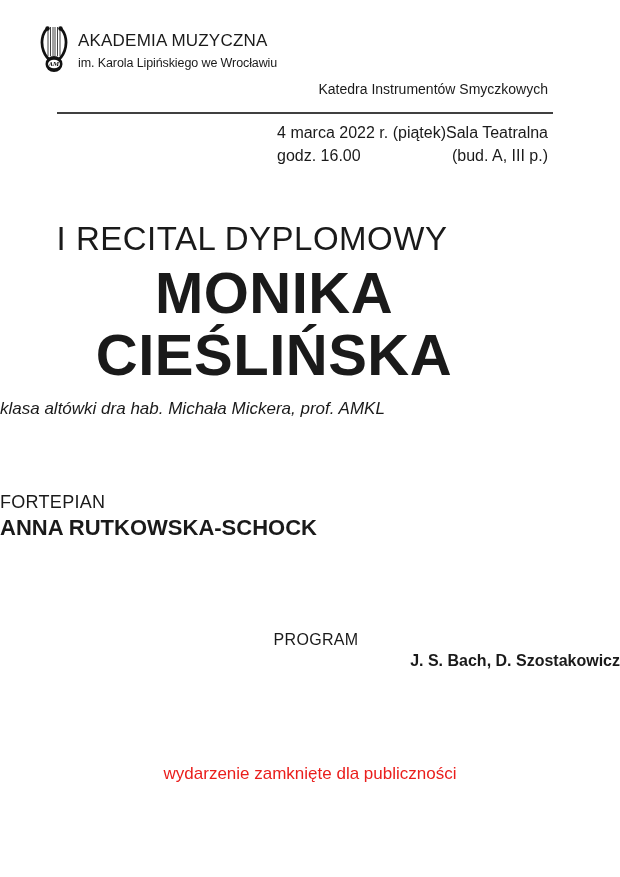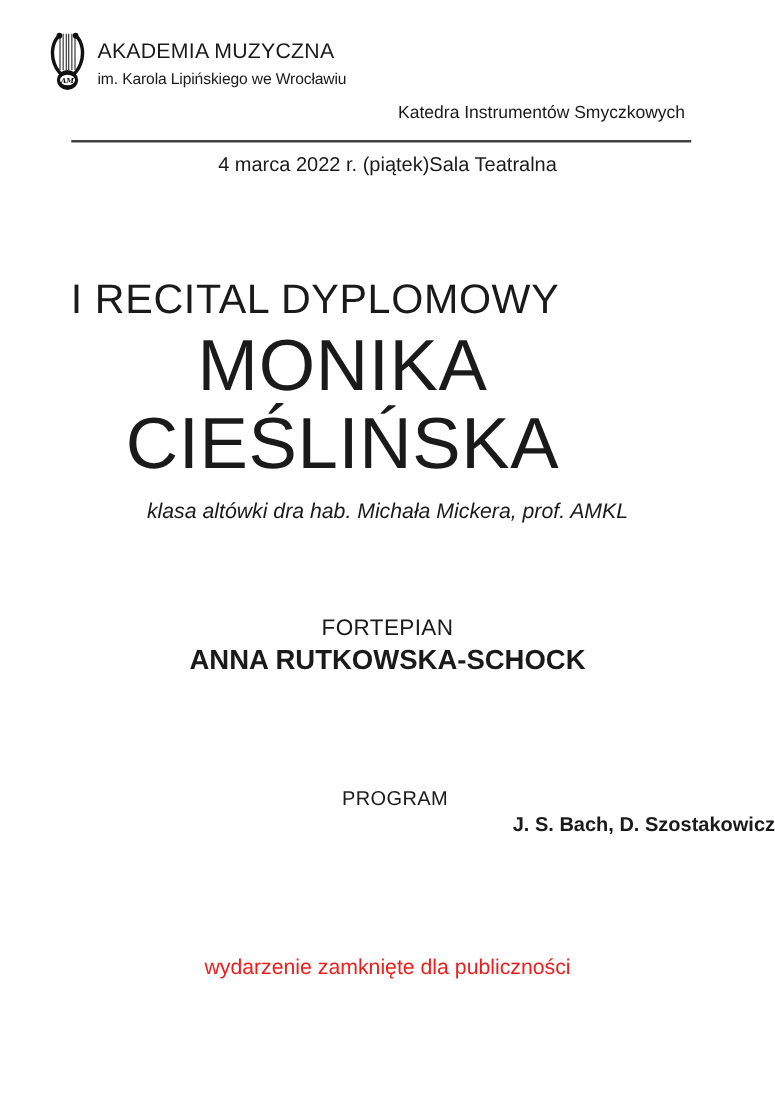--- a/index.html
+++ b/index.html
@@ -17,29 +17,29 @@
   .logo-row { position:absolute; top:25px; left:40px; display:flex; align-items:center; gap:10px; }
   .lyre { width:28px; height:48px; display:block; }
   .logo-text { padding-top:3px; }
   .academy-name { font-size:17px; line-height:20px; letter-spacing:0.2px; }
   .academy-subtitle { font-size:12.5px; line-height:16px; margin-top:4px; letter-spacing:-0.1px; }
 
   .dept { position:absolute; top:81px; right:72px; font-size:14px;margin-left:30px; }
 
   .rule { position:absolute; top:112px; left:57px; width:496px; height:1.5px; background:#404040; }
 
-  .info { position:absolute; top:121px; left:72px; width:476px; display:flex; justify-content:center; font-size:16px; line-height:23px; }
+  .info { position:absolute; top:121px; left:72px; width:476px; display:flex; justify-content:flex-end; font-size:16px; line-height:23px; }
   .info-right { text-align:right; }
 
   
   .title { position:absolute; top:220px; left:0; width:504px; margin:0; text-align:center; font-size:33px; font-weight:400; letter-spacing:0.5px; }
-  .performer { position:absolute; top:262px; left:0; width:548px; text-align:center; font-size:58px; font-weight:400; line-height:62px; letter-spacing:0.5px; }
-  .class-line { position:absolute; top:399px; left:0; width:620px; text-align:center; font-style:italic; font-size:17px; }
+  .performer { position:absolute; top:262px; left:0; width:548px; text-align:center; font-size:58px; font-weight:700; line-height:62px; letter-spacing:0.5px; }
+  .class-line { position:absolute; top:399px; left:0; width:620px; text-align:left; font-style:italic; font-size:17px; }
 
-  .accomp { position:absolute; top:491px; left:0; width:620px; text-align:center; }
+  .accomp { position:absolute; top:491px; left:0; width:620px; }
   .accomp-role { font-size:18px; line-height:22px; letter-spacing:0.3px; }
   .accomp-name { font-size:22px; font-weight:700; line-height:30px; }
 
   .program { position:absolute; top:630px; left:0; width:620px; text-align:center; }
   .program-heading { font-size:16px; line-height:20px; letter-spacing:0.3px;margin-left:12px; }
   .program-composers { font-size:16px; font-weight:700; line-height:21px;text-align:right; }
 
   .notice { position:absolute; top:764px; left:0; width:620px; text-align:center; font-size:17px; color:#ea1e1c; }
 </style>
 </head>
@@ -64,23 +64,25 @@
     </div>
   </header>
 
   <div class="dept">Katedra Instrumentów Smyczkowych</div>
 
   <div class="rule"></div>
 
   <div class="info">
     <div class="info-left">
       <div>4 marca 2022 r. (piątek)</div>
+      <div>godz. 16.00</div>
     </div>
     <div class="info-right">
       <div>Sala Teatralna</div>
+      <div>(bud. A, III p.)</div>
     </div>
   </div>
 
   <h1 class="title">I RECITAL DYPLOMOWY</h1>
 
   <div class="performer">
     <div>MONIKA</div>
     <div>CIEŚLIŃSKA</div>
   </div>
 

